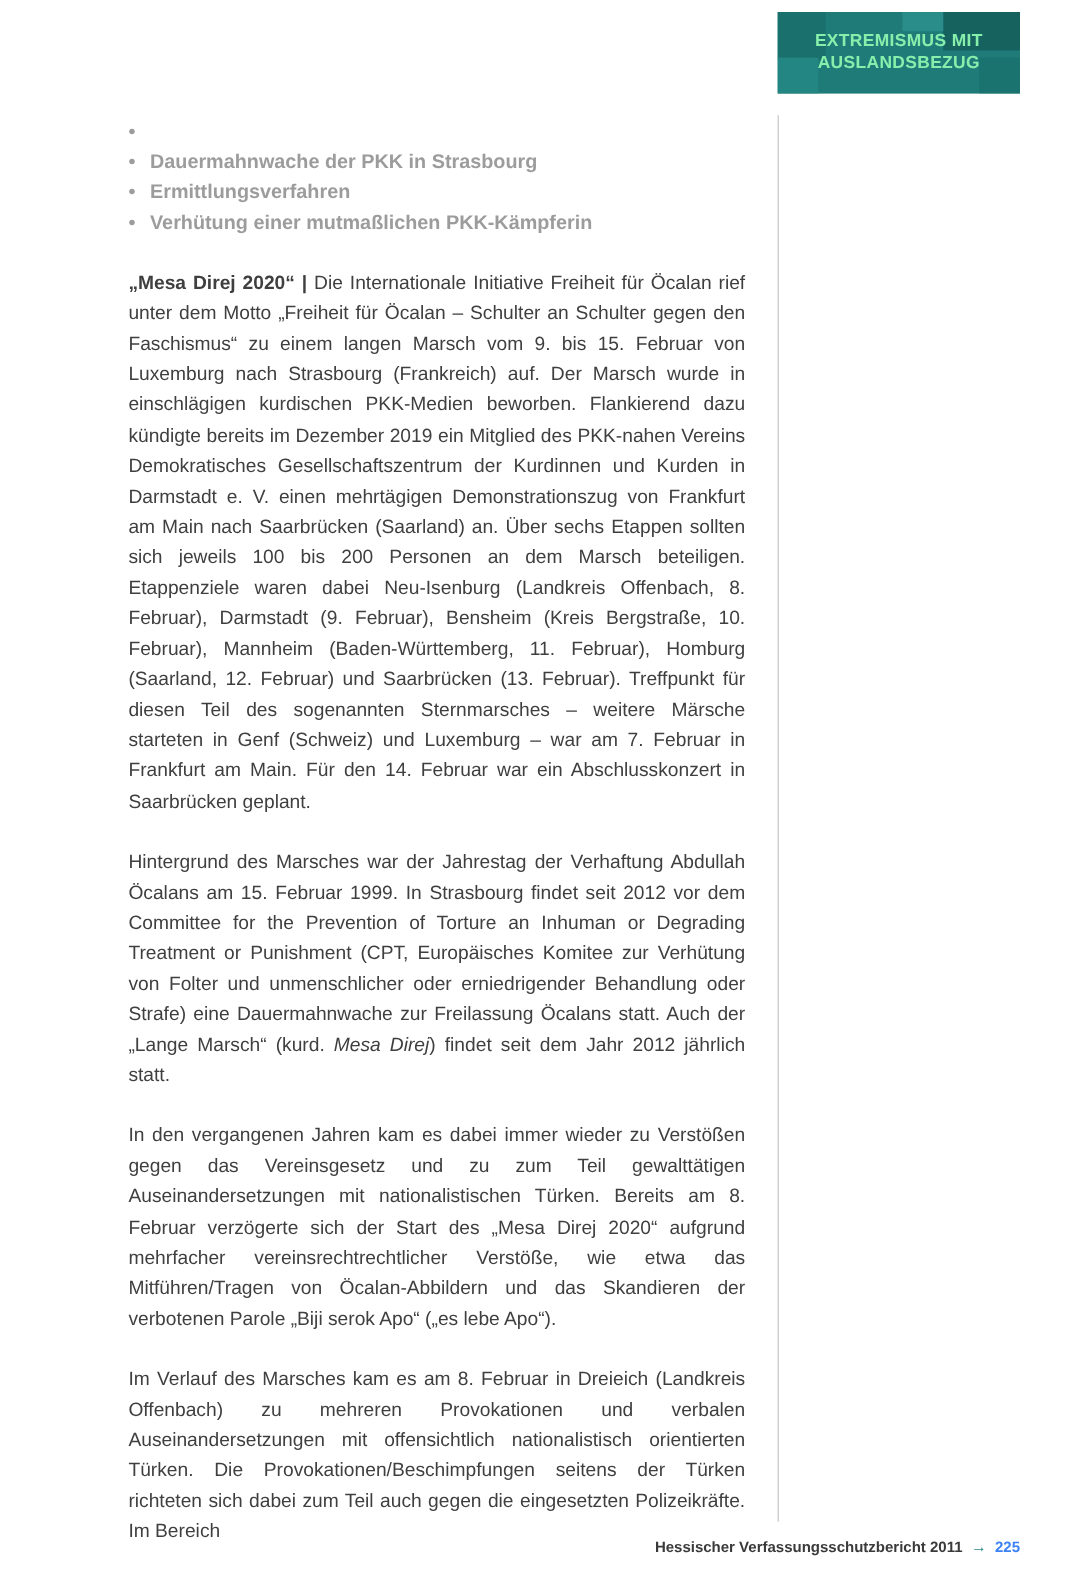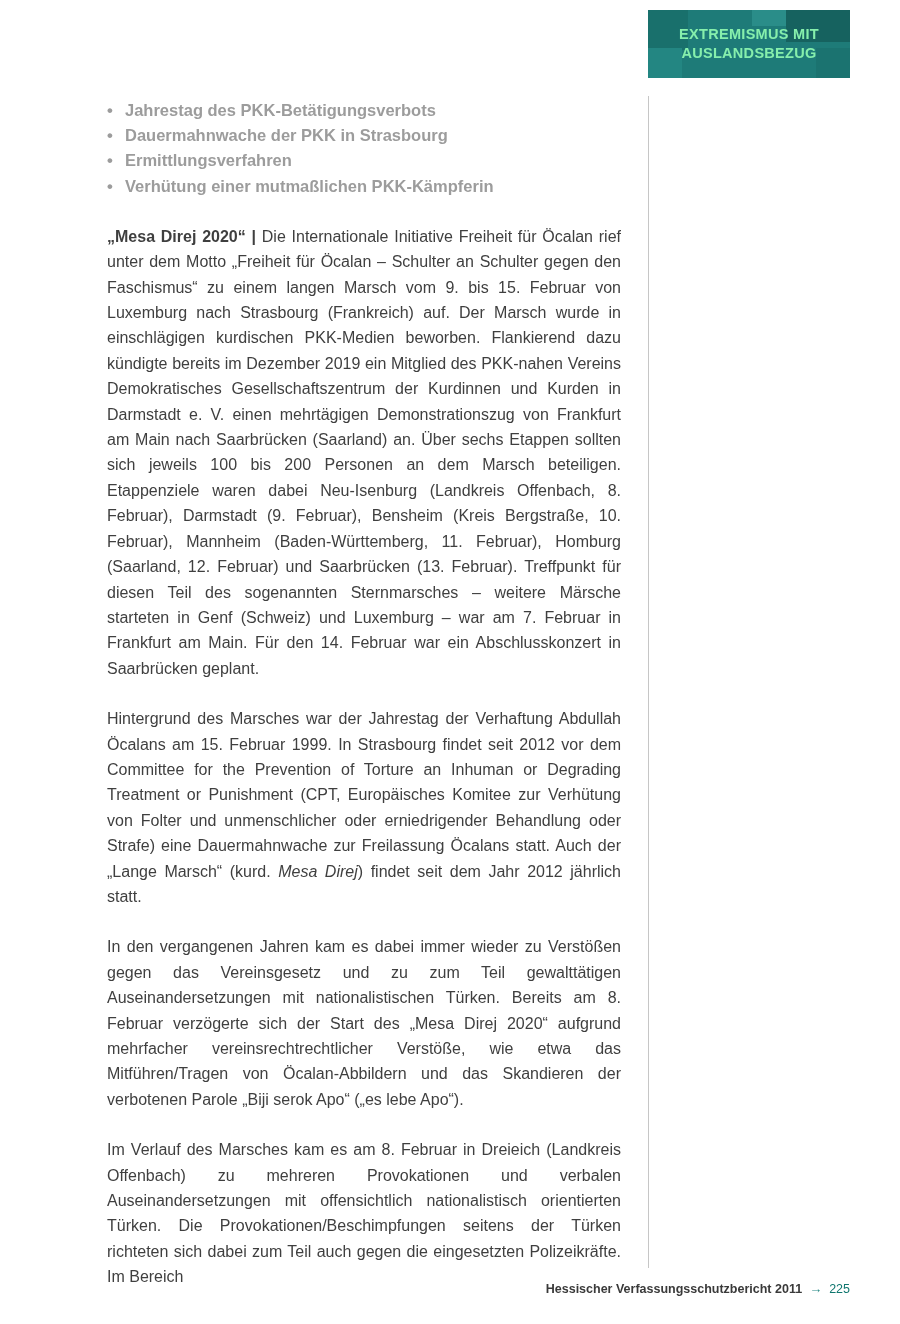--- a/index.html
+++ b/index.html
@@ -92,21 +92,21 @@
     right: 50px;
     font-size: 12.5px;
     line-height: 16px;
     display: flex;
     align-items: baseline;
     gap: 7px;
     color: #3a3a3a;
   }
   .footer-title { font-weight: bold; }
   .footer-arrow { color: #2a8b87; font-size: 13px; }
-  .footer-page  { font-weight: normal; color: #0f766e; }
+  .footer-page  { font-weight: bold; color: #3b82f6; }
 </style>
 </head>
 <body>
 
 <div class="page">
 
   <div class="badge">
     <div class="sq sq1"></div>
     <div class="sq sq2"></div>
     <div class="sq sq3"></div>
@@ -118,21 +118,20 @@
     </div>
   </div>
 
   <div class="vline"></div>
 
   <div class="content">
 
     <ul class="bullets">
       <li>
         <span class="marker">•</span>
-        <span>Jahrestag des PKK-Betätigungsverbots</span>
       </li>
       <li>
         <span class="marker">•</span>
         <span>Dauermahnwache der PKK in Strasbourg</span>
       </li>
       <li>
         <span class="marker">•</span>
         <span>Ermittlungsverfahren</span>
       </li>
       <li>

